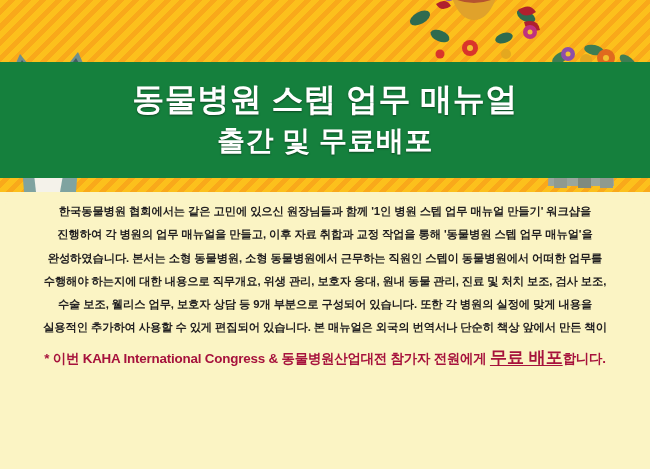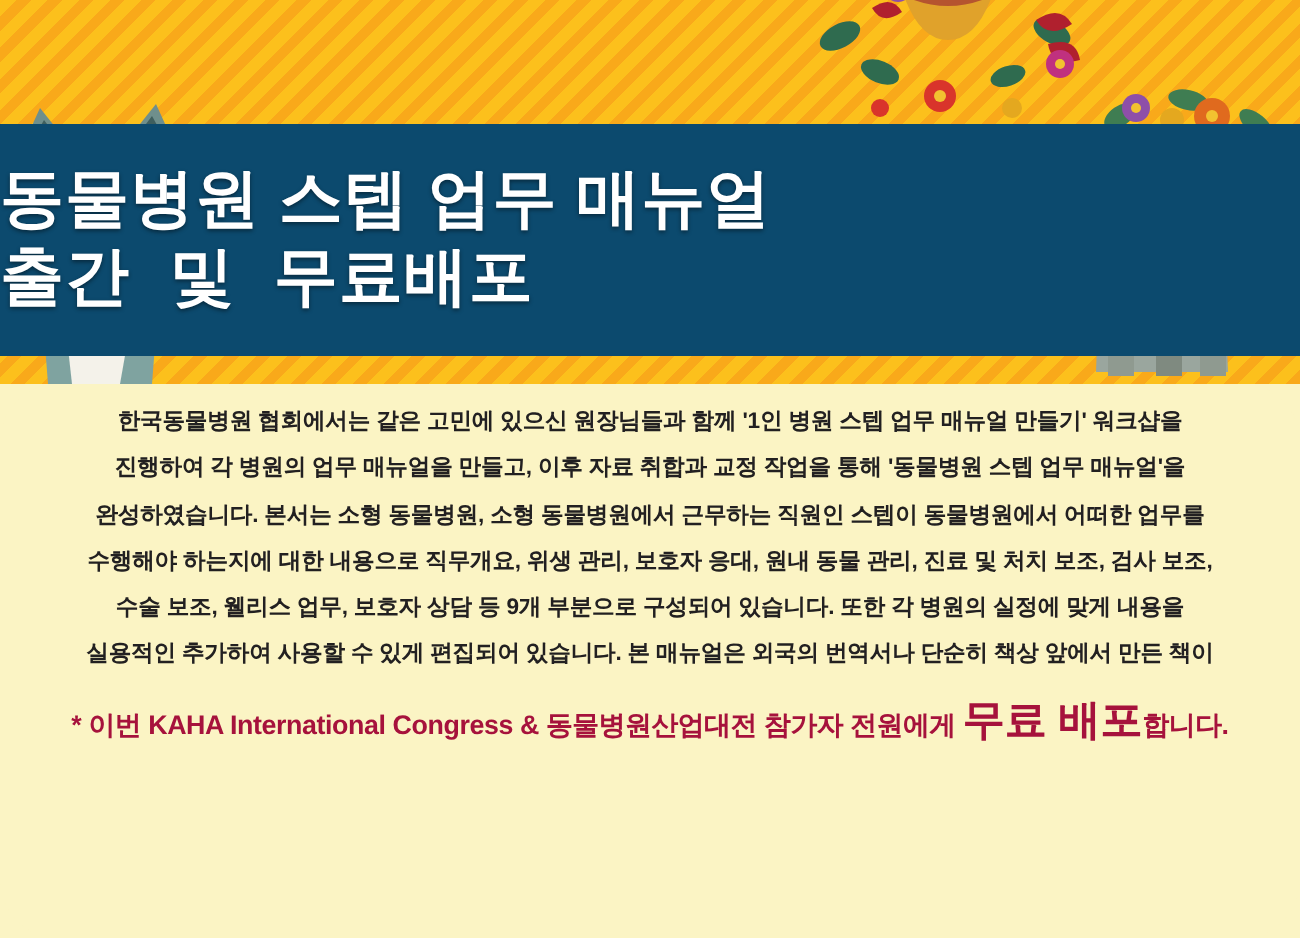--- a/index.html
+++ b/index.html
@@ -28,36 +28,36 @@
         #fcc01c 5px, #fcc01c 11px);
   }
   #band-top   { top:0;   height:190px; }
   #band-floor { top:178px; height:14px; }
 
   
   #title-banner {
     position:absolute;
     left:0; right:0;
     top:62px; height:116px;
-    background:#0c4a6e;
+    background:#15803d;
     display:flex;
     flex-direction:column;
-    align-items:flex-start;
+    align-items:center;
     justify-content:center;
     z-index:6;
   }
   .title-line {
     color:#ffffff;
     font-weight:bold;
     letter-spacing:0.5px;
     text-shadow:0 1px 2px rgba(0,0,0,.45);
     white-space:nowrap;
   }
   #title-line-1 { font-size:32px; line-height:40px; }
-  #title-line-2 { font-size:32px; line-height:40px; margin-top:2px;font-family:Liberation Mono, monospace; }
+  #title-line-2 { font-size:28px; line-height:40px; margin-top:2px; }
 
   
   #body-area {
     position:absolute;
     left:0; right:0; top:192px; bottom:0;
     background:#fbf4c4;
     z-index:4;
     padding-top:8px;
     border-radius:29px;
   }
@@ -78,21 +78,22 @@
   
   #announce {
     width:620px; margin:6px auto 0;
     text-align:center;
     white-space:nowrap;
     color:#a6123c;
     font-weight:bold;
   }
   #announce .an-txt { font-size:13.4px; letter-spacing:-0.2px; }
   #announce .an-em {
-    font-size:21px;
+    font-size:17px;
+    text-decoration:underline;
     text-underline-offset:2px;
     letter-spacing:0px;
   }
 
   
   #footer-logo {
     position:absolute;
     left:0; right:0; bottom:10px;
     display:flex;
     align-items:center;

